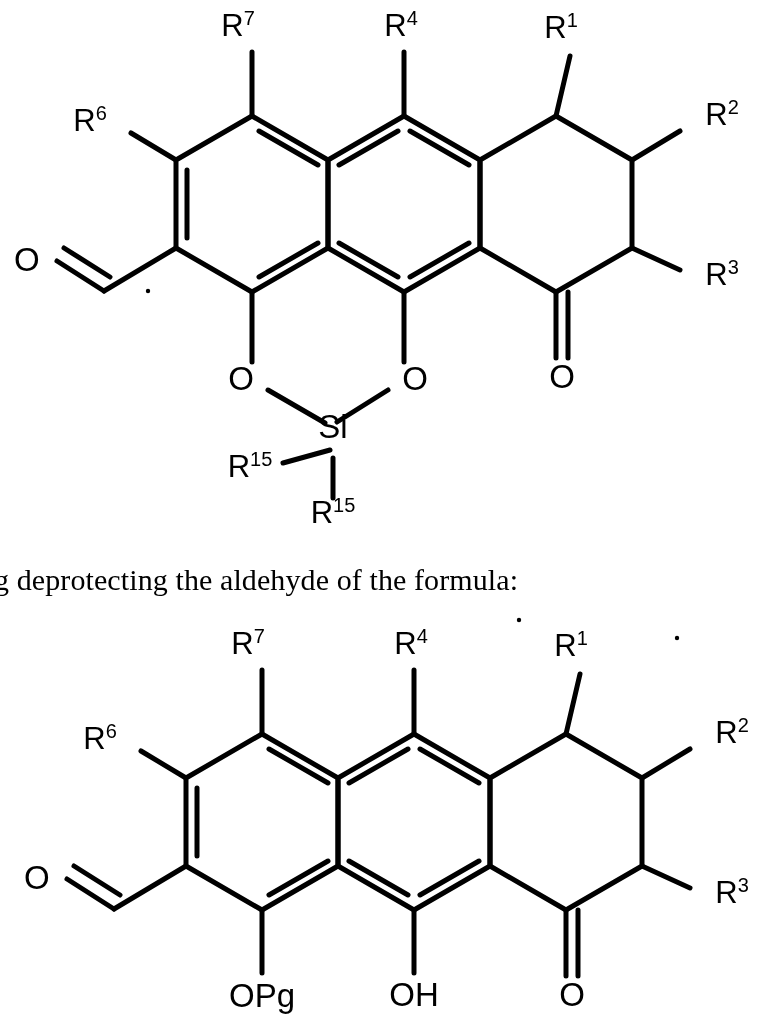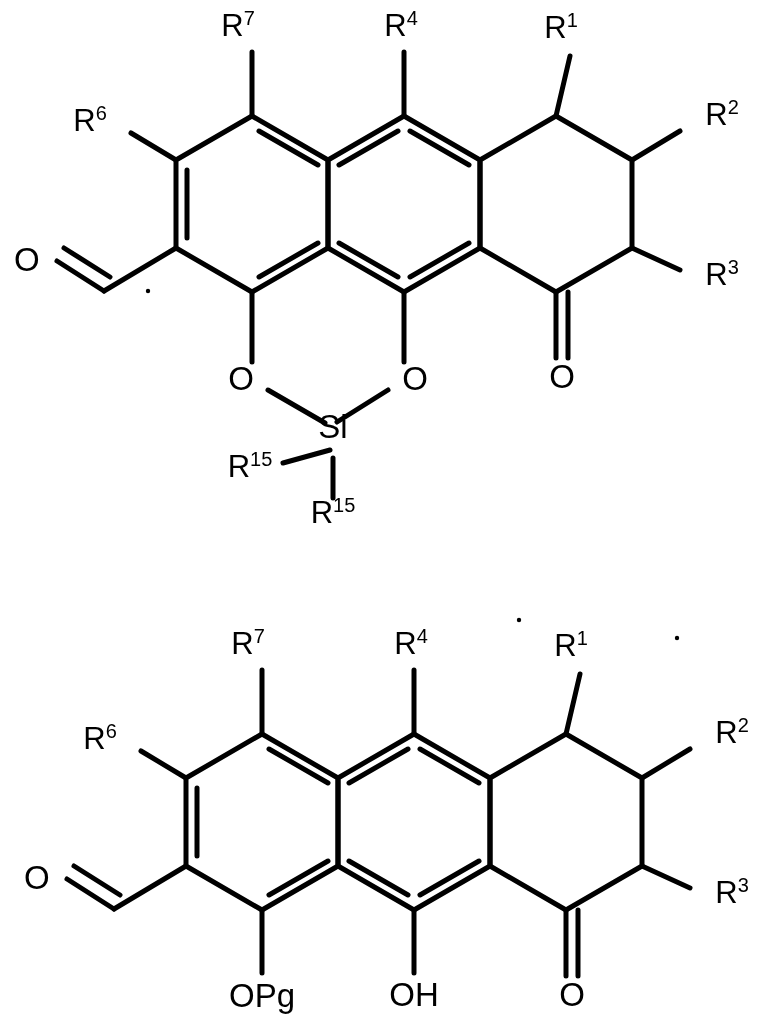--- a/index.html
+++ b/index.html
@@ -116,20 +116,23 @@
         <text class="rlabel" x="722" y="125" text-anchor="middle"><tspan>R</tspan><tspan class="rsup" dy="-11">2</tspan></text>
         <text class="rlabel" x="722" y="285" text-anchor="middle"><tspan>R</tspan><tspan class="rsup" dy="-11">3</tspan></text>
         <text class="rlabel" x="250" y="477" text-anchor="middle"><tspan>R</tspan><tspan class="rsup" dy="-11">15</tspan></text>
         <text class="rlabel" x="333" y="523" text-anchor="middle"><tspan>R</tspan><tspan class="rsup" dy="-11">15</tspan></text>
       </g>
 
       <circle class="speck" cx="148" cy="291" r="2.2"></circle>
     </svg>
   </div>
 
+  <div class="body-text">
+    <span class="clip-left">g deprotecting the aldehyde of the formula:</span>
+  </div>
 
   <div class="struct" id="structure-bottom">
     <svg width="767" height="421" viewBox="0 0 767 421">
       <g stroke="#000000" stroke-width="5" fill="none" stroke-linecap="round" stroke-linejoin="round">
 
         <path d="M186,168 L262,124 L338,168 L338,256 L262,300 L186,256 Z"></path>
         <line x1="197" y1="178" x2="197" y2="246"></line>
         <line x1="269" y1="139" x2="328" y2="173"></line>
         <line x1="269" y1="285" x2="328" y2="251"></line>
 

